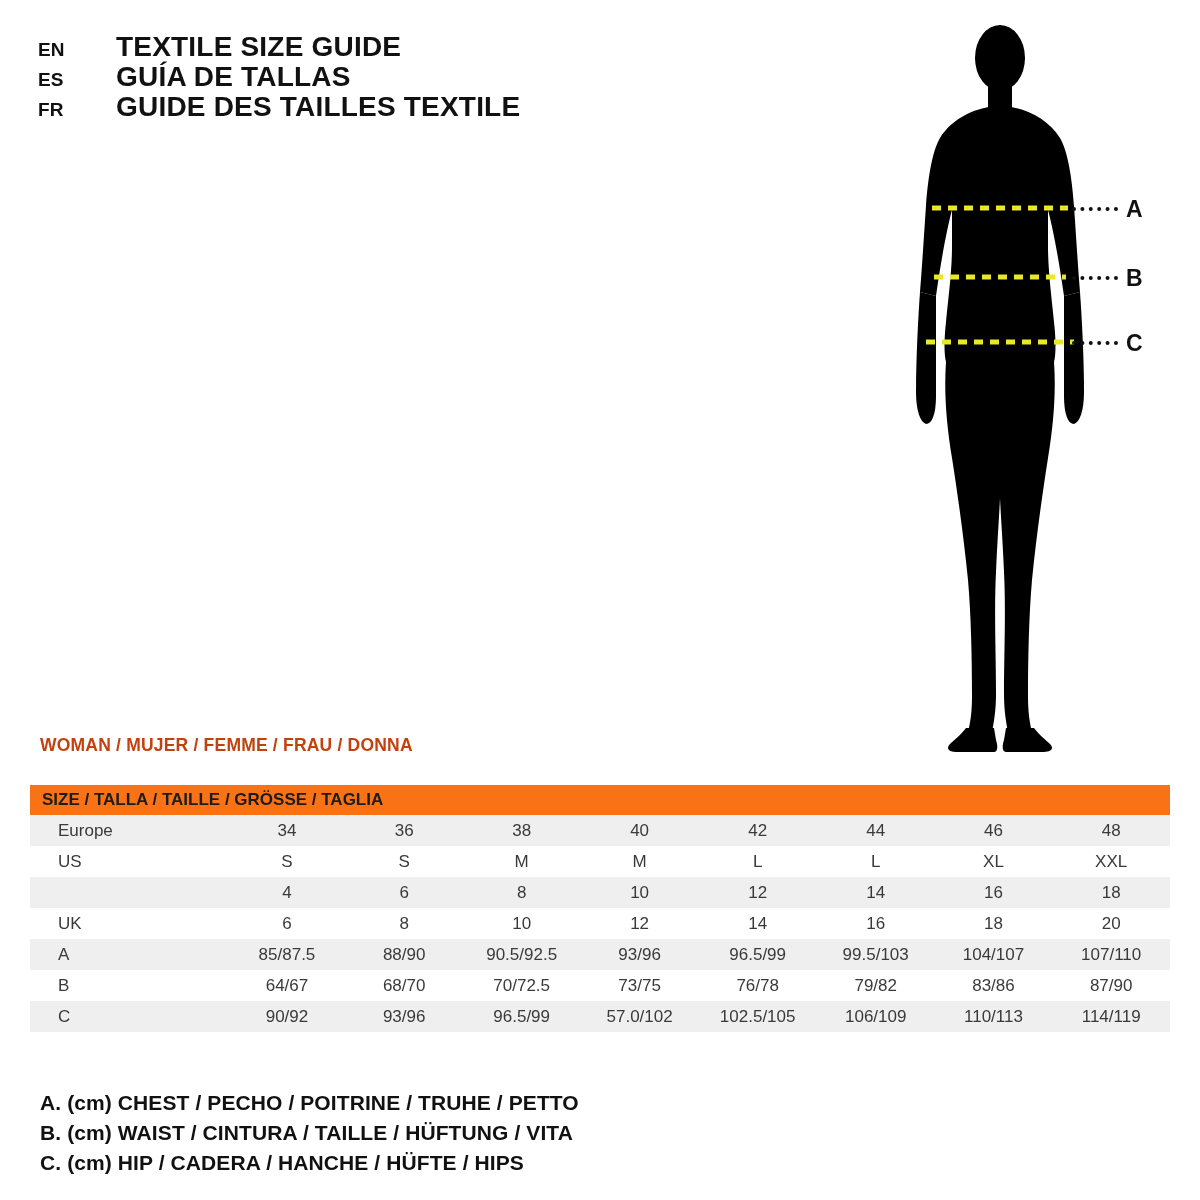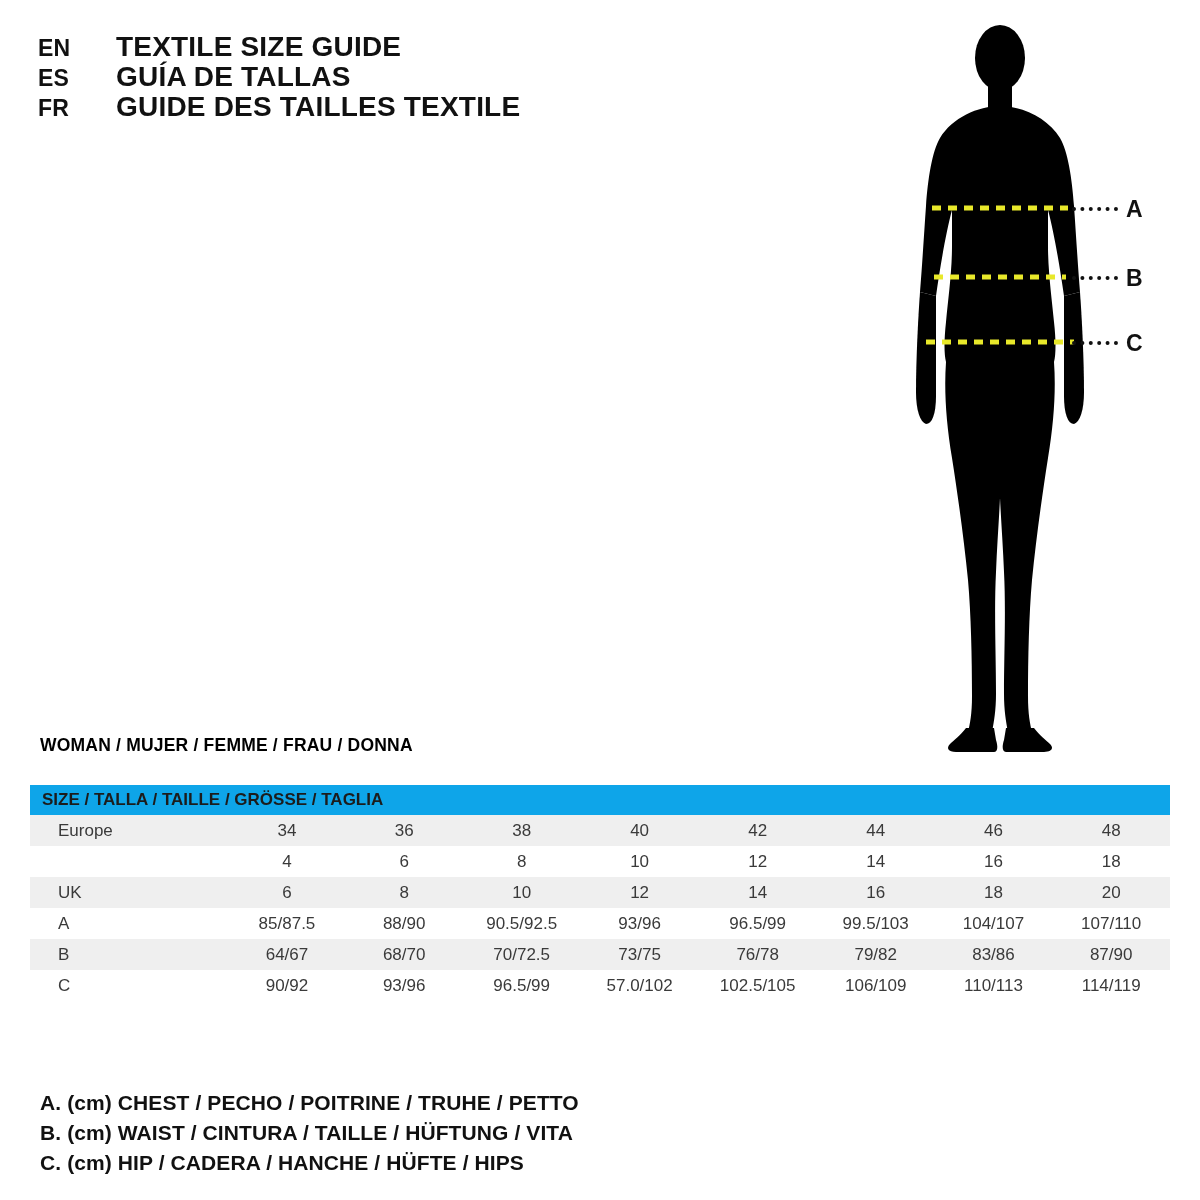--- a/index.html
+++ b/index.html
@@ -25,21 +25,21 @@
   }
   .title-row {
     display: flex;
     align-items: baseline;
     height: 30px;
     line-height: 30px;
   }
   .title-lang {
     width: 78px;
     flex: 0 0 78px;
-    font-size: 23px;
+    font-size: 19px;
     font-weight: 700;
     letter-spacing: 0.2px;
     color: #111;
   }
   .title-text {
     font-size: 28px;
     font-weight: 700;
     letter-spacing: 0.2px;
     color: #111;
     white-space: nowrap;
@@ -75,42 +75,42 @@
   }
 
   
   .section-caption {
     position: absolute;
     left: 40px;
     top: 735px;
     font-size: 17.5px;
     font-weight: 700;
     letter-spacing: 0.2px;
-    color: #000000;
+    color: #c2410c;
   }
 
   
   .size-table {
     position: absolute;
     left: 30px;
     top: 785px;
     width: 1140px;
     border-collapse: collapse;
     font-size: 17px;
     color: #3a3a3a;
   }
   .size-table th, .size-table td {
     padding: 0;
     height: 31px;
     font-weight: 400;
     text-align: center;
     vertical-align: middle;
   }
   .size-table thead th {
-    background: #0ea5e9;
+    background: #f97316;
     color: #1c1c1c;
     font-weight: 700;
     text-align: left;
     padding-left: 12px;
     font-size: 17px;
     height: 30px;
   }
   .size-table tbody tr:nth-child(odd) { background: #efefef; }
   .size-table tbody tr:nth-child(even) { background: #ffffff; }
   .size-table td.rowlabel {
@@ -245,20 +245,31 @@
       <td class="val">34</td>
       <td class="val">36</td>
       <td class="val">38</td>
       <td class="val">40</td>
       <td class="val">42</td>
       <td class="val">44</td>
       <td class="val">46</td>
       <td class="val">48</td>
     </tr>
     <tr>
+      <td class="rowlabel">US</td>
+      <td class="val">S</td>
+      <td class="val">S</td>
+      <td class="val">M</td>
+      <td class="val">M</td>
+      <td class="val">L</td>
+      <td class="val">L</td>
+      <td class="val">XL</td>
+      <td class="val">XXL</td>
+    </tr>
+    <tr>
       <td class="rowlabel"></td>
       <td class="val">4</td>
       <td class="val">6</td>
       <td class="val">8</td>
       <td class="val">10</td>
       <td class="val">12</td>
       <td class="val">14</td>
       <td class="val">16</td>
       <td class="val">18</td>
     </tr>

